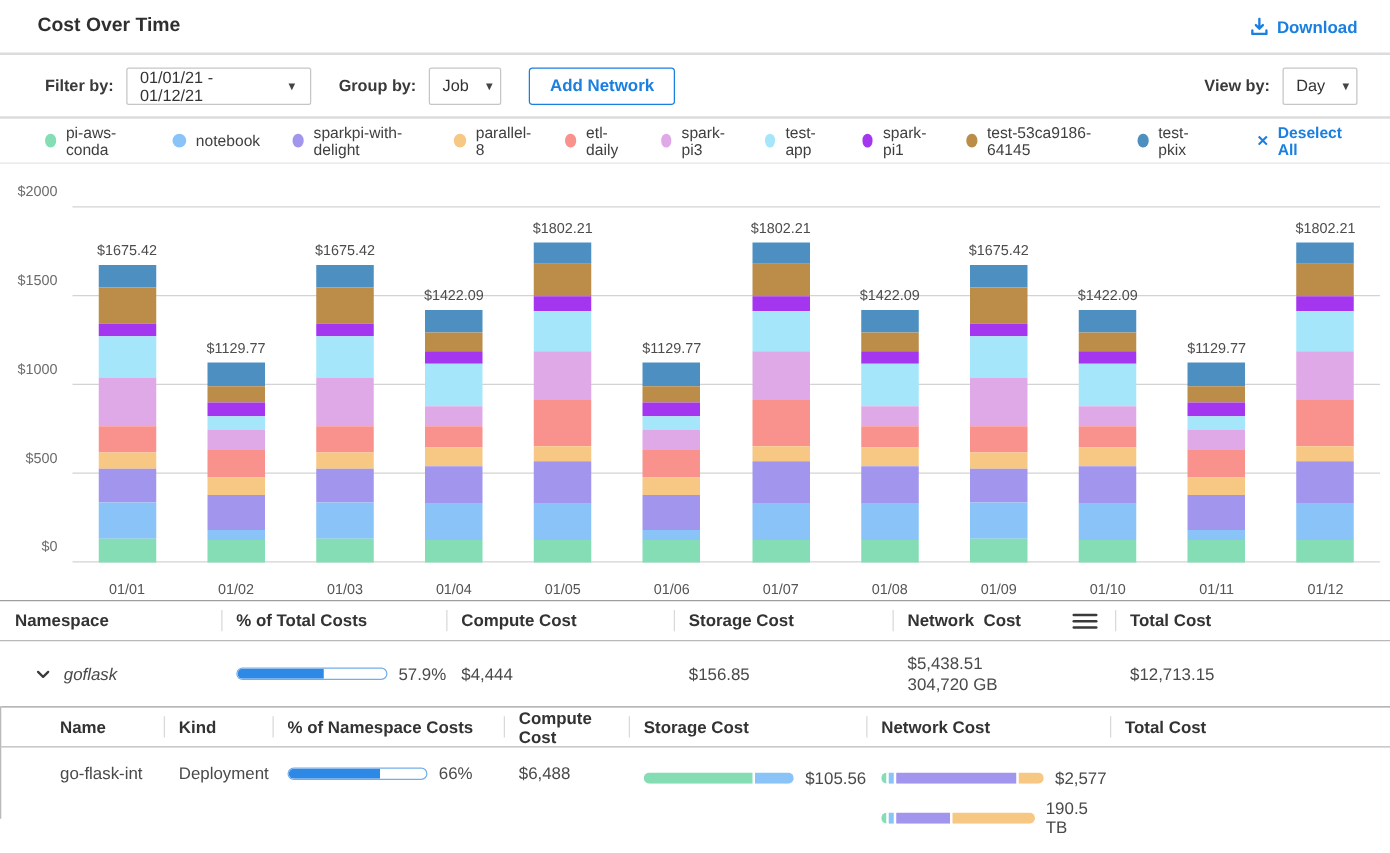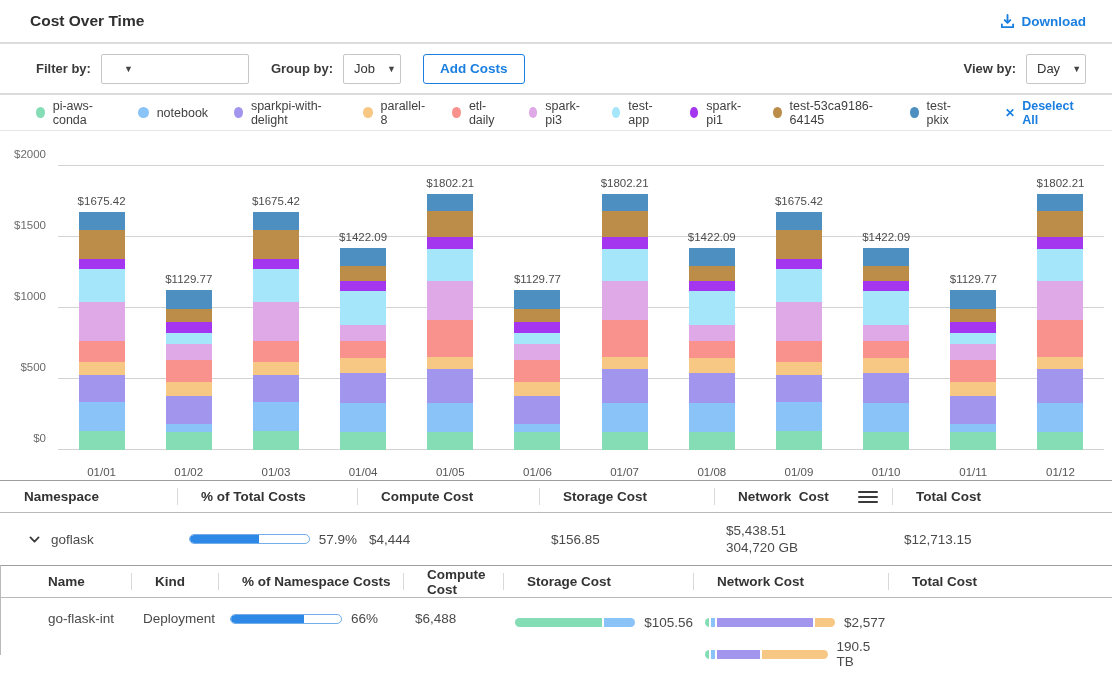--- a/index.html
+++ b/index.html
@@ -51,32 +51,32 @@
   .bar { width:46px; display:flex; flex-direction:column-reverse; }
   .xrow { position:absolute; left:58px; right:8px; bottom:2px; display:flex; }
   .xlab { flex:1; text-align:center; font-size:11.5px; color:#555; }
 
   
   .tbl { margin:0; }
   .grid-outer { display:grid; grid-template-columns:177px 180px 182px 175px 178px 1fr; }
   .grid-inner { display:grid; grid-template-columns:130px 87px 185px 100px 190px 195px 1fr; }
   .thead { border-top:1px solid #9e9e9e; border-bottom:1px solid #b9b9b9; height:33px; }
   .th { display:flex; align-items:center; font-size:13.5px; font-weight:bold; color:#333;
-        padding-left:24px; position:relative; }
+        padding-left:12px; position:relative; }
   .th.first { }
   .th:not(.first)::before { content:""; position:absolute; left:0; top:7px; bottom:7px;
         width:1px; background:#d9d9d9; }
   .th-net { justify-content:space-between; padding-right:14px; }
   .pre { white-space:pre; }
   .burger { width:20px; display:flex; flex-direction:column; gap:3px; cursor:pointer; }
   .burger div { height:2px; background:#3a3a3a; border-radius:1px; }
 
   .row-outer { height:52px; align-items:center; font-size:13.5px; color:#4a4a4a; }
   .cell { padding-left:12px; }
-  .ns-cell { display:flex; align-items:center; gap:10px; padding-left:28px; cursor:pointer; }
+  .ns-cell { display:flex; align-items:center; gap:10px; padding-left:28px; cursor:pointer;font-style:italic; }
   .pct-cell { display:flex; align-items:center; gap:9px; }
   .pill { height:10px; border:1px solid #74aeea; border-radius:6px; background:#fff; overflow:hidden; }
   .pill-fill { height:100%; background:#2d89e5; border-radius:6px 0 0 6px; }
   .net-cell { line-height:17px; }
 
   .inner-wrap { border-left:1px solid #b9b9b9; }
   .row-inner { font-size:13.5px; color:#4a4a4a; align-items:start; padding-top:13px; height:57px; }
   .minibar { height:9px; border-radius:5px; overflow:hidden; display:flex; gap:2px; }
   .minibar div { height:100%; }
   .stor-cell { display:flex; align-items:center; gap:9px; padding-top:4px; }
@@ -95,28 +95,29 @@
         <path d="M8 1v8M5 6.5L8 9.5L11 6.5" stroke="#1b7fe0" stroke-width="2" fill="none" stroke-linecap="round" stroke-linejoin="round"></path>
         <path d="M2 11v3h12v-3" stroke="#1b7fe0" stroke-width="2" fill="none" stroke-linecap="round" stroke-linejoin="round"></path>
       </svg>
       <span>Download</span>
     </div>
   </div>
 
   <div class="fbar">
     <span class="flabel">Filter by:</span>
     <div class="select sel-date">
+      <span>01/01/21 - 01/12/21</span>
       <span class="caret">▼</span>
     </div>
     <span class="flabel">Group by:</span>
     <div class="select sel-job">
       <span>Job</span>
       <span class="caret">▼</span>
     </div>
-    <button class="btn-addfilter">Add Costs</button>
+    <button class="btn-addfilter">Add Network</button>
     <div class="fspacer"></div>
     <span class="flabel">View by:</span>
     <div class="select sel-day">
       <span>Day</span>
       <span class="caret">▼</span>
     </div>
   </div>
 
   <div class="legend">
 

